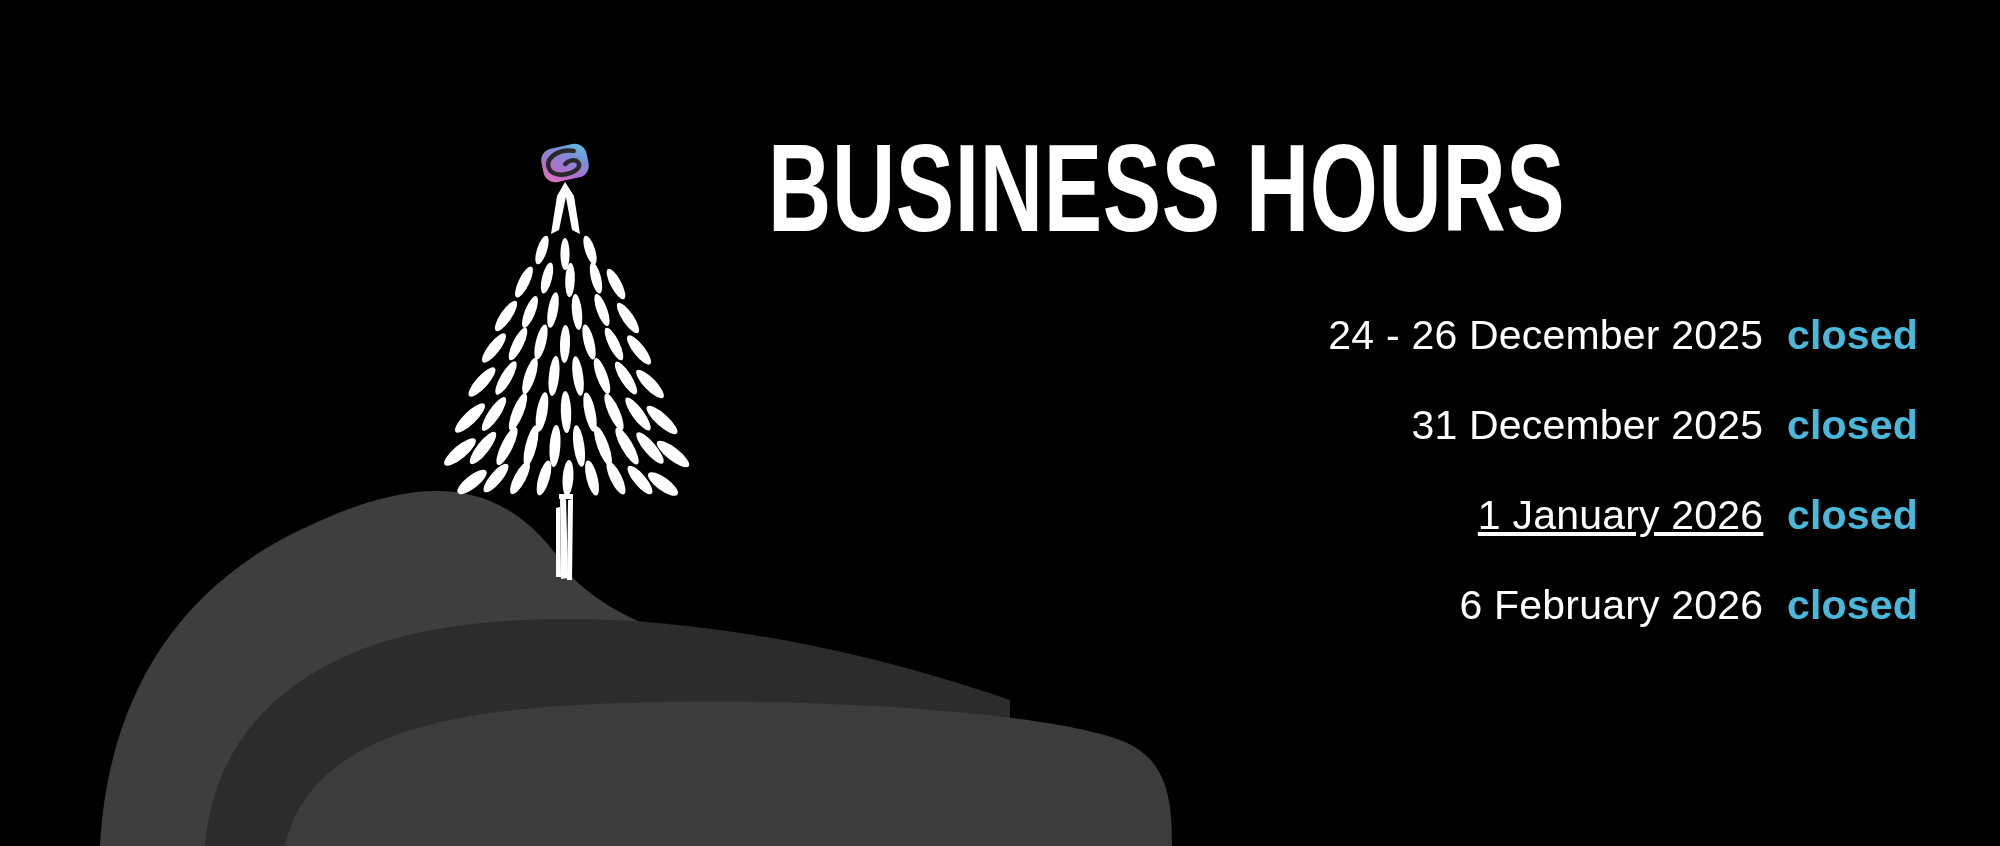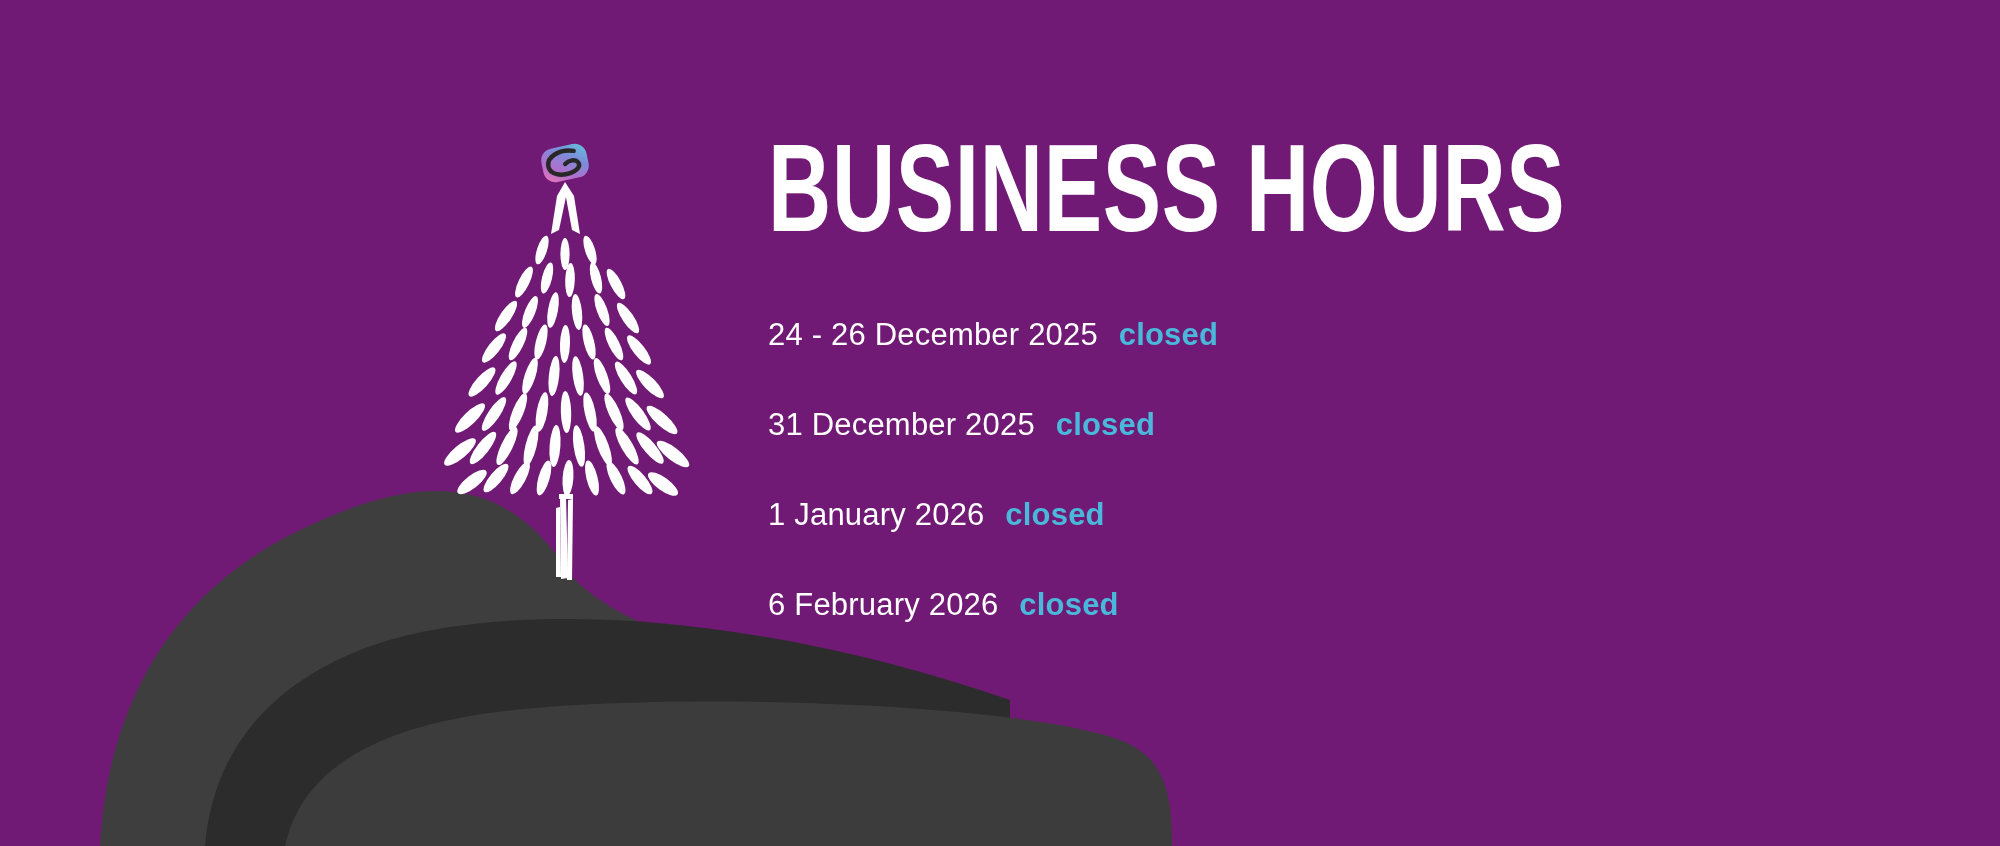--- a/index.html
+++ b/index.html
@@ -56,40 +56,41 @@
     white-space: nowrap;
     margin: 0 0 42px 0;
     -webkit-font-smoothing: antialiased;
   }
   .hours-list {
     list-style: none;
     margin: 0;
     padding: 0;
   }
   .hours-row {
-    font-size: 31px;
+    font-size: 41px;
     line-height: 90px;
     color: #ffffff;
     font-weight: 400;
     white-space: nowrap;
     letter-spacing: 0.2px;
+    text-align: right;
   }
   .hours-date {
     color: #ffffff;
     font-weight: 400;
   }
   .hours-status {
     font-weight: bold;
     margin-left: 12px;
   }
 </style>
 </head>
 <body>
 
-<div id="stage" style="background: #701a75;">
+<div id="stage" style="background: #000000;">
 
   <svg id="scenery" viewBox="0 0 2000 846" preserveAspectRatio="none">
 
     <path fill="#3e3e3e" d="M 100 846
              C 108 700, 175 590, 300 530
              C 400 482, 500 460, 570 575
              C 612 618, 700 665, 960 690
              L 1000 700
              L 1000 846 Z"></path>
 
@@ -211,21 +212,21 @@
     <ul class="hours-list">
       <li class="hours-row">
         <span class="hours-date" style="color: rgb(255, 255, 255);">24 - 26 December 2025</span>
         <span class="hours-status" style="color: rgb(73, 184, 219);">closed</span>
       </li>
       <li class="hours-row">
         <span class="hours-date" style="color: rgb(255, 255, 255); margin-top: 23px;">31 December 2025</span>
         <span class="hours-status" style="color: rgb(73, 184, 219);">closed</span>
       </li>
       <li class="hours-row">
-        <span class="hours-date" style="color: rgb(255, 255, 255);">1 January 2026</span>
+        <span class="hours-date" style="color: rgb(255, 255, 255); text-decoration: underline;">1 January 2026</span>
         <span class="hours-status" style="color: rgb(73, 184, 219);">closed</span>
       </li>
       <li class="hours-row">
         <span class="hours-date" style="color: rgb(255, 255, 255);">6 February 2026</span>
         <span class="hours-status" style="color: rgb(73, 184, 219);">closed</span>
       </li>
     </ul>
   </div>
 
 </div>

